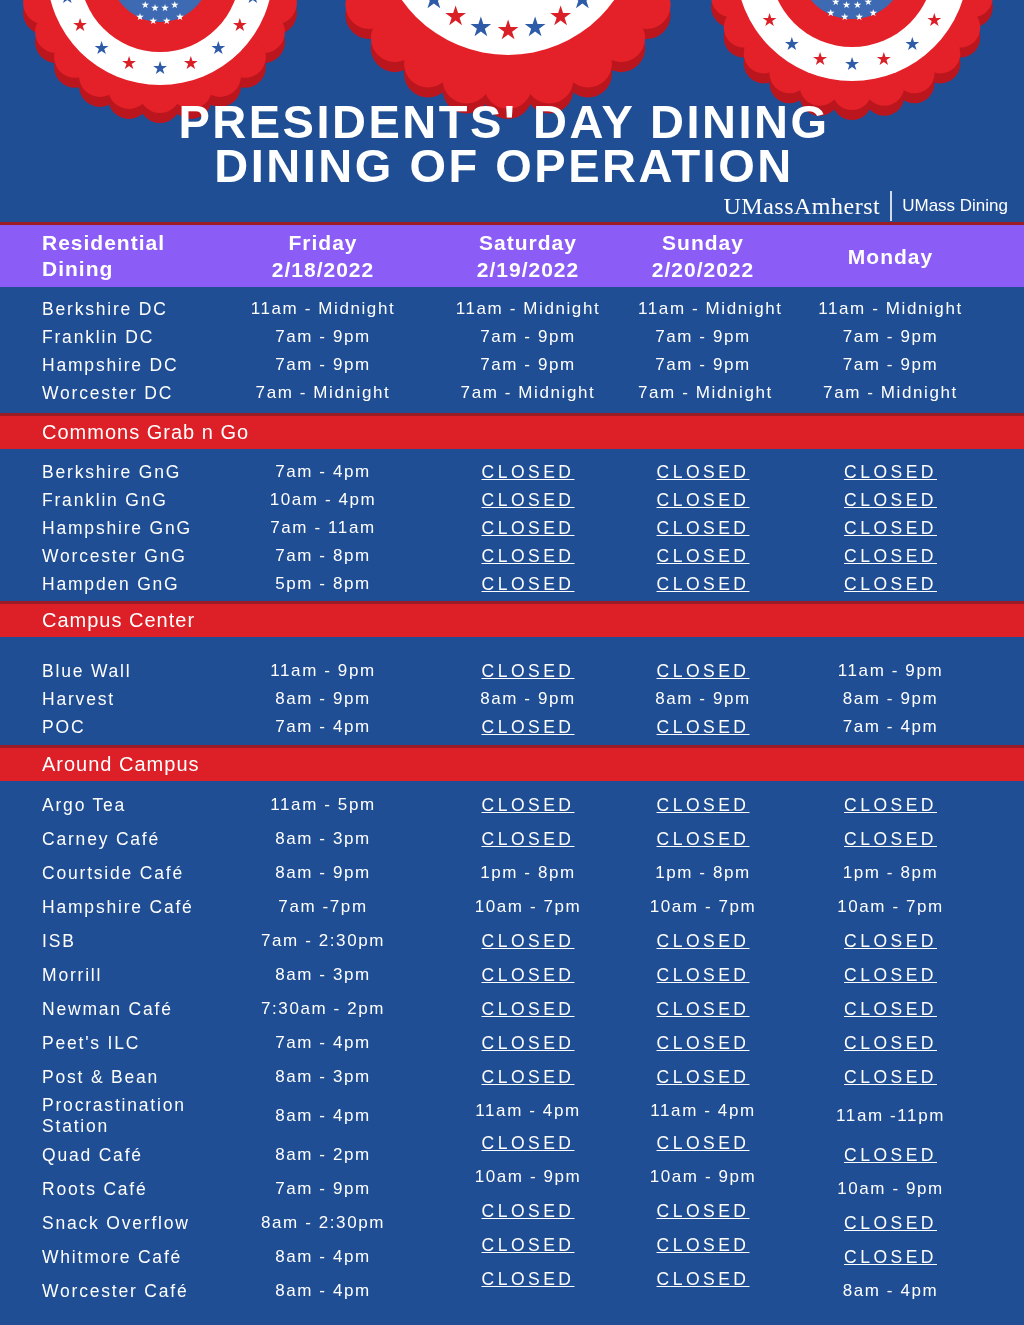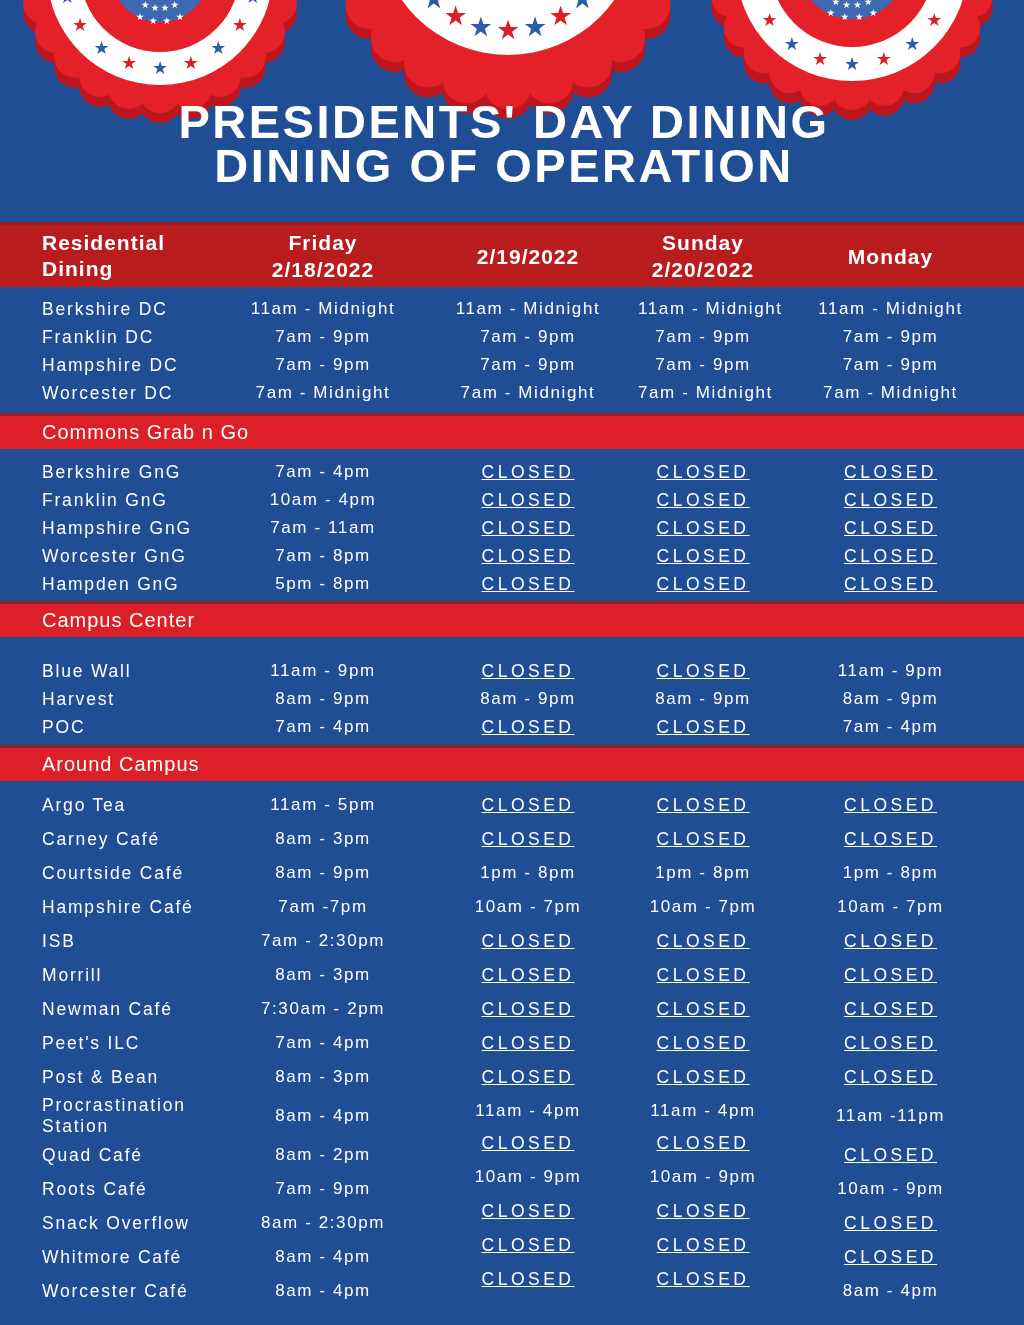--- a/index.html
+++ b/index.html
@@ -16,21 +16,21 @@
   
   .logo{position:absolute;top:191px;right:16px;display:flex;align-items:center;gap:10px;}
   .logo .primary{font-family:"Liberation Serif",serif;font-size:24px;letter-spacing:.5px;}
   .logo .sep{width:2px;height:30px;background:rgba(255,255,255,.8);}
   .logo .secondary{font-size:17px;}
   
   .grid-cols{display:grid;grid-template-columns:186px 190px 220px 130px 245px;padding-left:42px;}
   
   .head-band{
     position:absolute;top:222px;left:0;right:0;height:62px;
-    background:#b91c1c;border-top:3px solid #9a1c26;
+    background:#8b5cf6;border-top:3px solid #9a1c26;
     align-items:center;font-weight:bold;
   }
   .corner{font-size:21px;line-height:26px;letter-spacing:1px;}
   .colhead{text-align:center;font-size:21px;line-height:27px;letter-spacing:1px;}
   
   #sections{position:absolute;top:287px;left:0;right:0;}
   .section-bar{
     height:33px;border-top:3px solid #9a1c26;background:#dd2027;
     display:flex;align-items:center;padding-left:42px;
     font-weight:normal;font-size:20px;letter-spacing:1px;
@@ -203,31 +203,37 @@
         <text x="844.7629987500766" y="19.72393957456166" text-anchor="middle" font-size="9.5" fill="#ffffff" font-family="&quot;DejaVu Sans&quot;,sans-serif">★</text>
         <text x="830.8496945600584" y="15.734363797415252" text-anchor="middle" font-size="9.5" fill="#ffffff" font-family="&quot;DejaVu Sans&quot;,sans-serif">★</text>
       </g>
     </svg>
 
   <div class="title">
     <div class="tline">PRESIDENTS' DAY DINING</div>
     <div class="tline">DINING OF OPERATION</div>
   </div>
 
+  <div class="logo">
+    <span class="primary">UMassAmherst</span>
+    <span class="sep"></span>
+    <span class="secondary">UMass Dining</span>
+  </div>
 
   <div class="head-band grid-cols">
     <div class="corner">
       <div>Residential</div>
       <div>Dining</div>
     </div>
     <div class="colhead">
       <div>Friday</div>
       <div>2/18/2022</div>
     </div>
     <div class="colhead">
+      <div>Saturday</div>
       <div>2/19/2022</div>
     </div>
     <div class="colhead">
       <div>Sunday</div>
       <div>2/20/2022</div>
     </div>
     <div class="colhead">
       <div>Monday</div>
     </div>
   </div>

